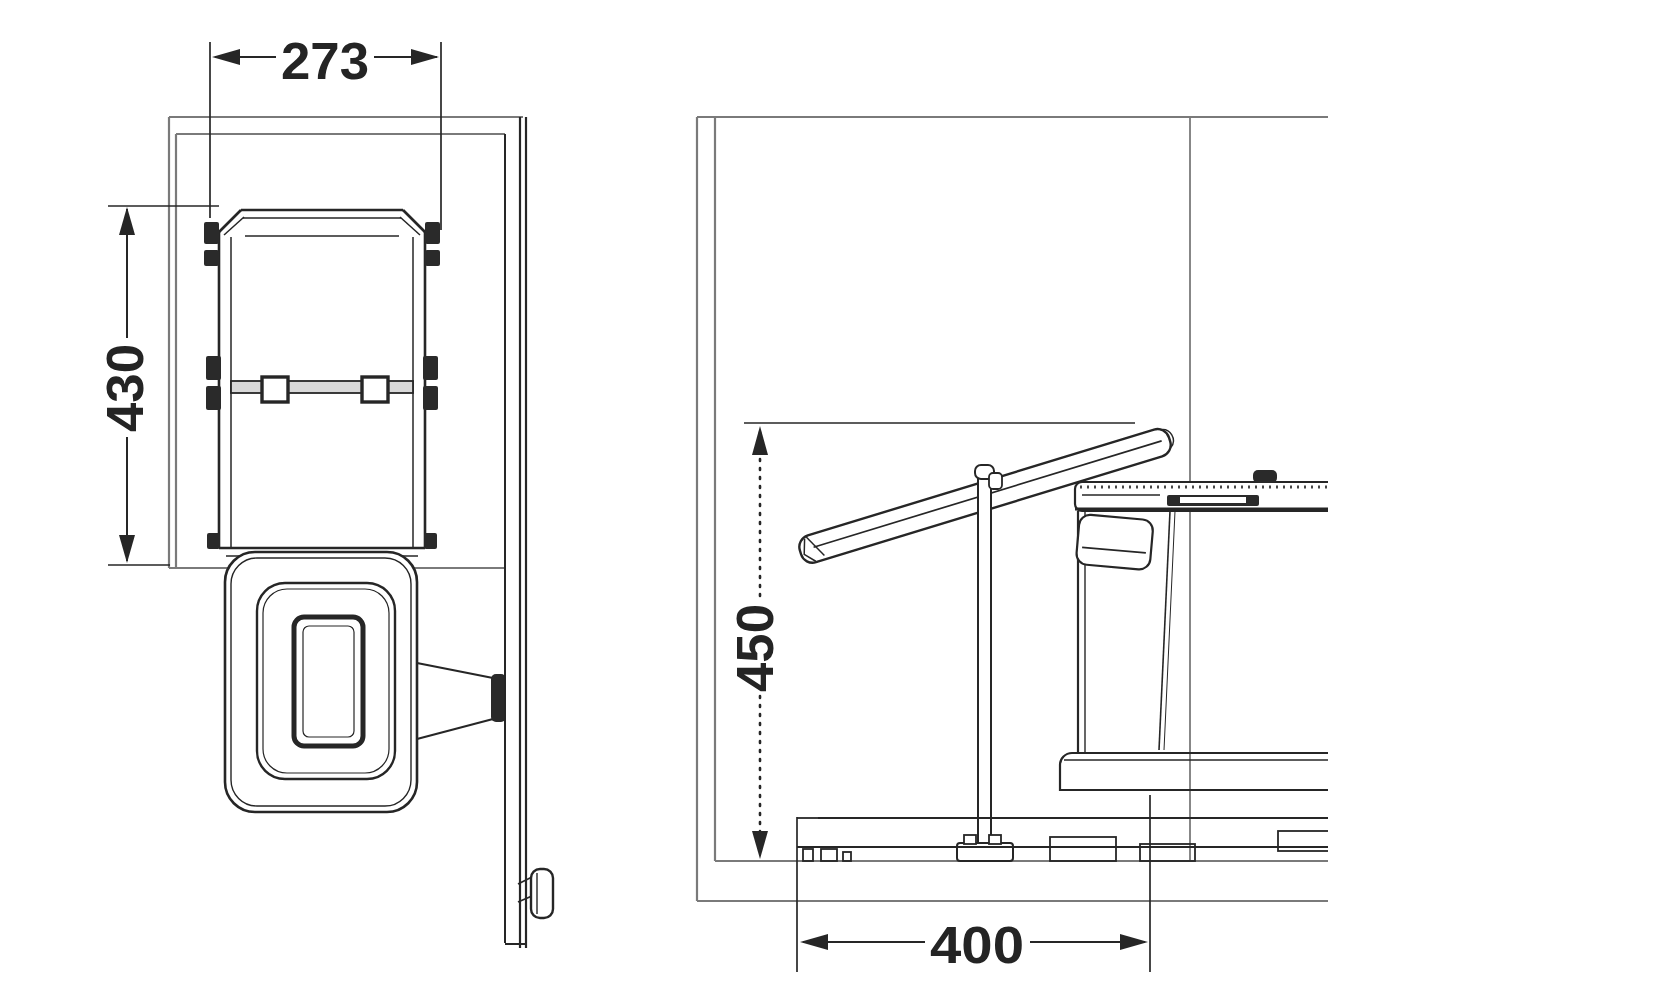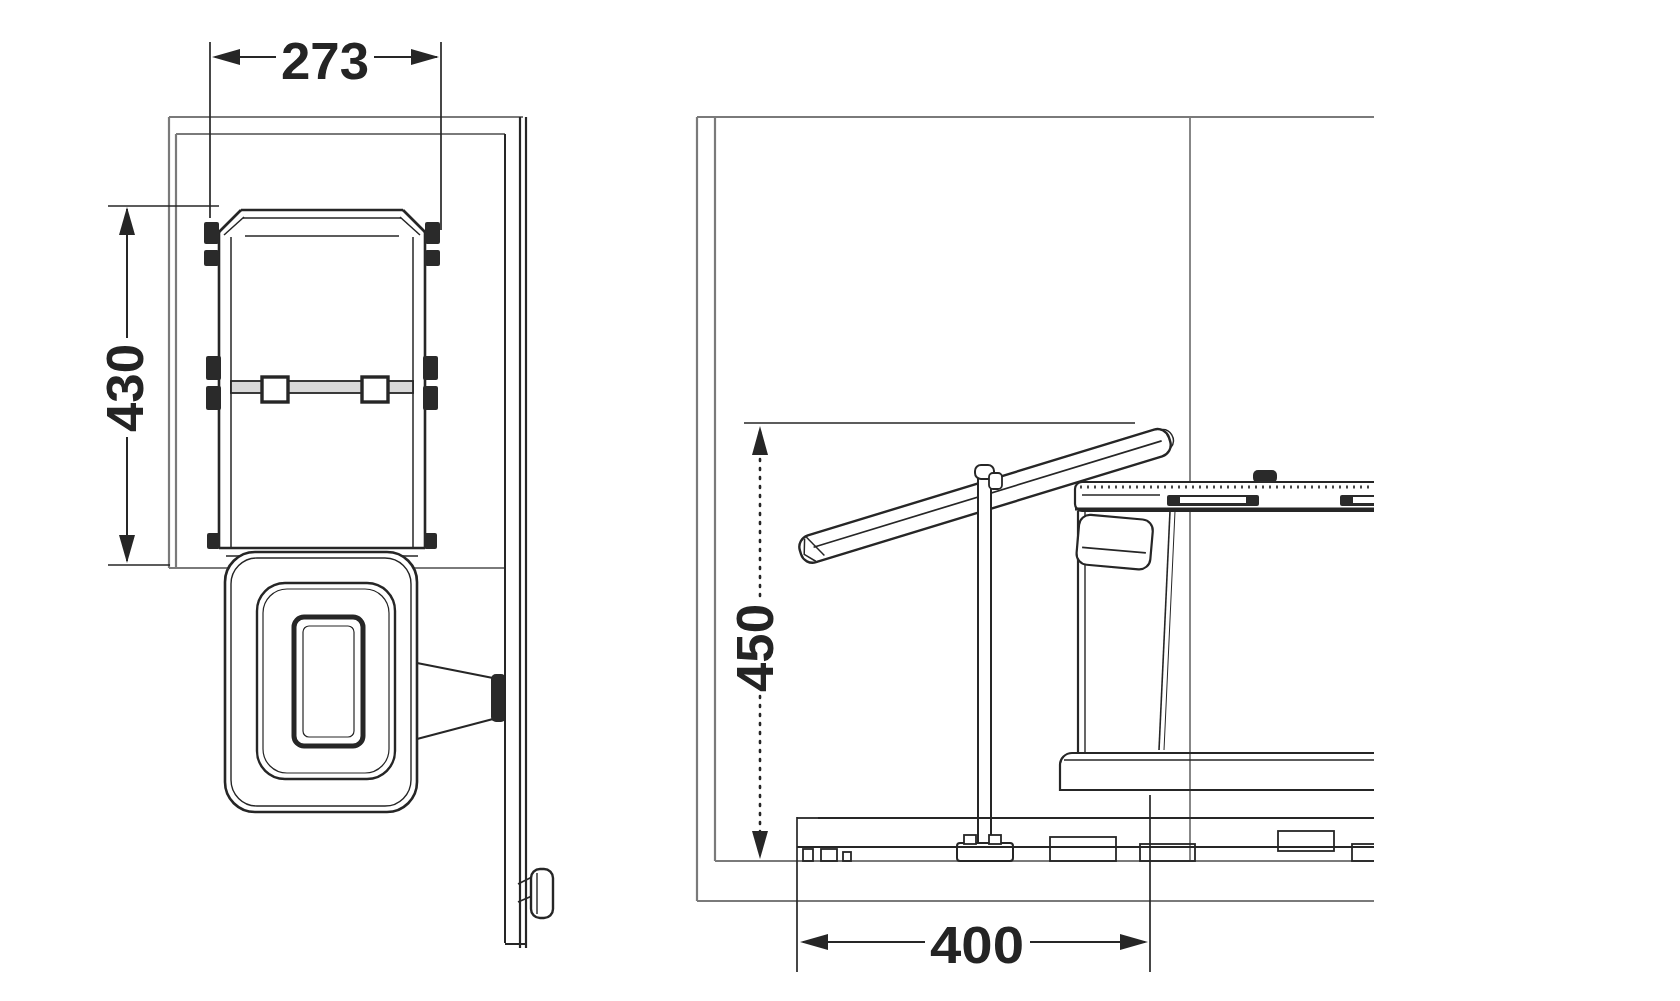--- a/index.html
+++ b/index.html
@@ -1,17 +1,17 @@
 <!DOCTYPE html>
 <html><head>
 <meta charset="utf-8">
 <style>
   html,body{margin:0;padding:0;background:#ffffff;}
   .canvas{position:relative;width:1328px;height:1001px;background:#ffffff;overflow:hidden;
-          font-family:"Liberation Sans", sans-serif;padding-left:46px;}
+          font-family:"Liberation Sans", sans-serif;}
   svg{position:absolute;left:0;top:0;}
   text.dim{font-family:"Liberation Sans","DejaVu Sans",sans-serif;font-weight:700;font-size:52px;fill:#242424;}
 </style>
 </head>
 <body>
 
 <div class="canvas">
 <svg width="1680" height="1001" viewBox="0 0 1680 1001">
 
   <g>

